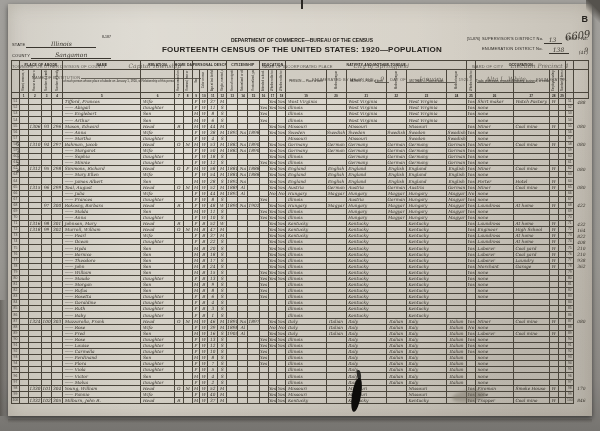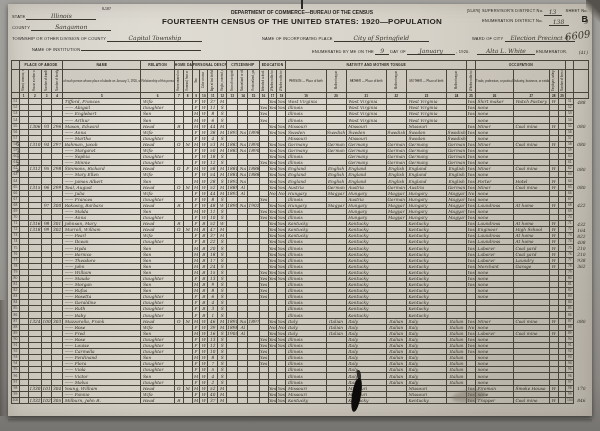--- a/index.html
+++ b/index.html
@@ -10,21 +10,21 @@
     background:
       radial-gradient(ellipse at 18% 8%, rgba(255,255,255,.22), transparent 55%),
       radial-gradient(ellipse at 85% 90%, rgba(90,85,75,.18), transparent 60%),
       linear-gradient(90deg,#c9c5bb,#d7d3c9 25%,#d6d1c7 70%,#c7c2b8);
     box-shadow:0 2px 5px rgba(0,0,0,.55), inset 0 0 18px rgba(110,100,85,.25);
     color:#23211d;}
   .pr{color:#26231f;} 
   .hw{font-family:"DejaVu Serif",serif;font-style:italic;color:#38342d;} 
   
   #hdr{position:absolute;left:4px;top:2px;width:576px;height:52px;font-size:4px;}
-  .hline{position:absolute;white-space:nowrap;}
+  .hline{position:absolute;white-space:nowrap;margin-top:28px;}
   .lbl{font-size:4px;letter-spacing:.2px;}
   .fill{display:inline-block;border-bottom:.6px solid #3a362f;text-align:center;}
   .hwv{font-family:"DejaVu Serif",serif;font-style:italic;font-size:6px;color:#3a362e;}
   #dept{left:150px;top:3px;width:280px;text-align:center;font-weight:bold;font-size:5px;}
   #title{left:110px;top:11px;width:360px;text-align:center;font-weight:bold;font-size:8px;letter-spacing:.2px;}
   #formno{left:90px;top:1px;font-size:3.5px;}
   #codeno{left:455px;top:3px;font-size:3.5px;}
   #sdbox{left:470px;top:2px;width:106px;}
   #sdbox .row{display:flex;justify-content:space-between;}
   #sheetB{position:absolute;right:0;top:8px;font-weight:bold;font-size:9px;}

